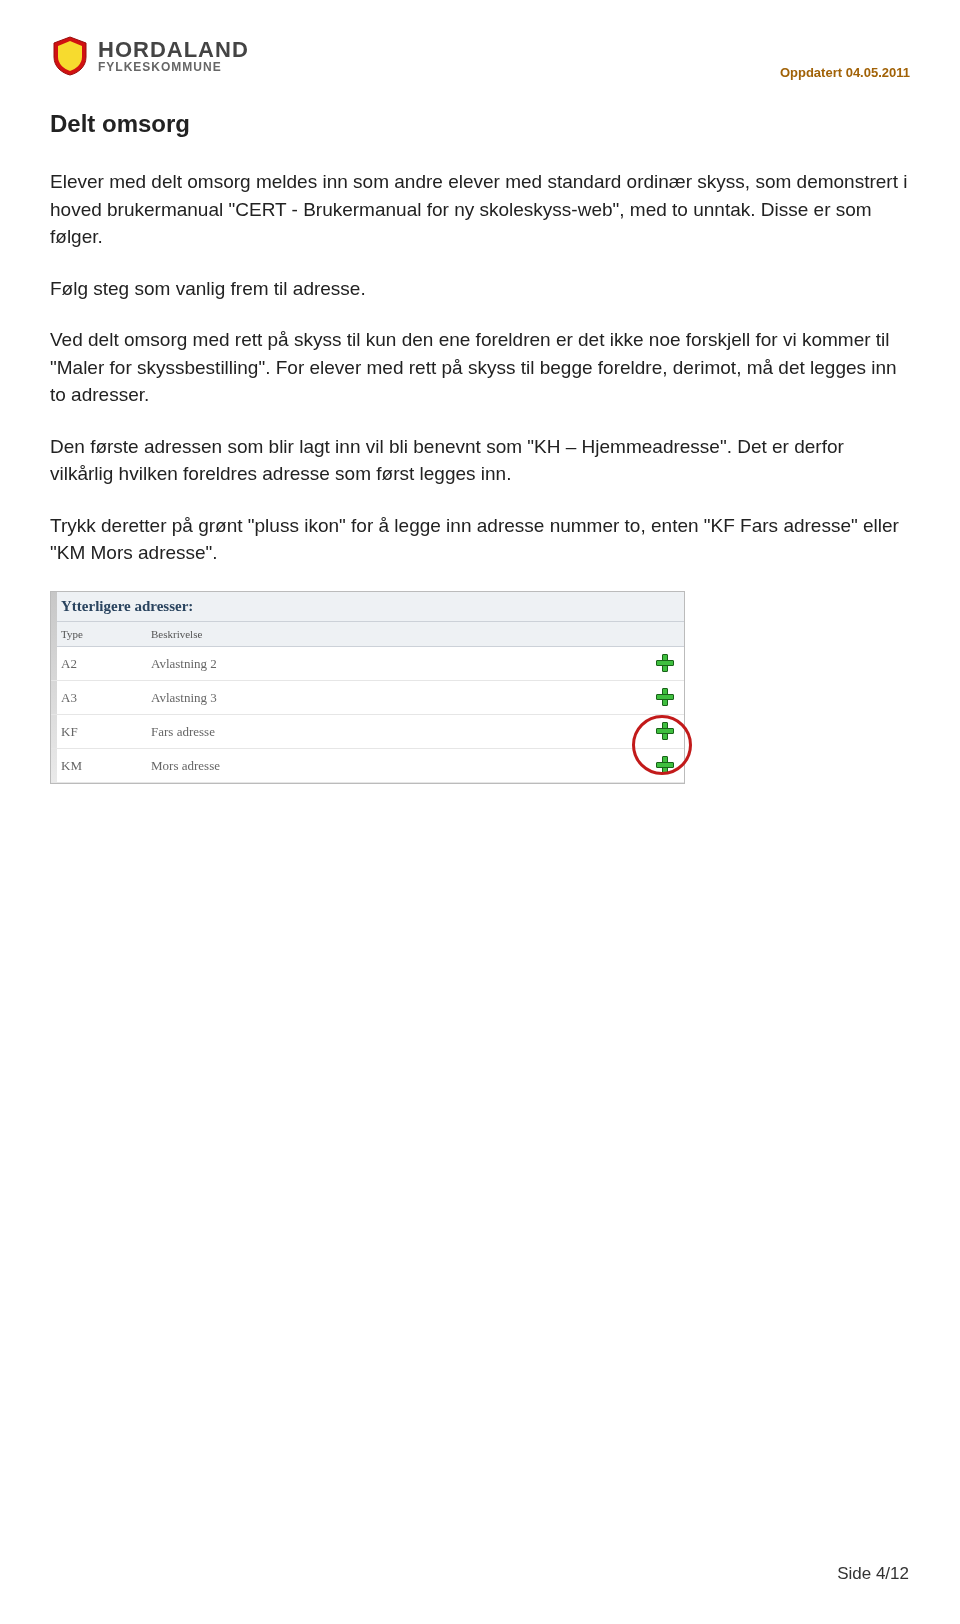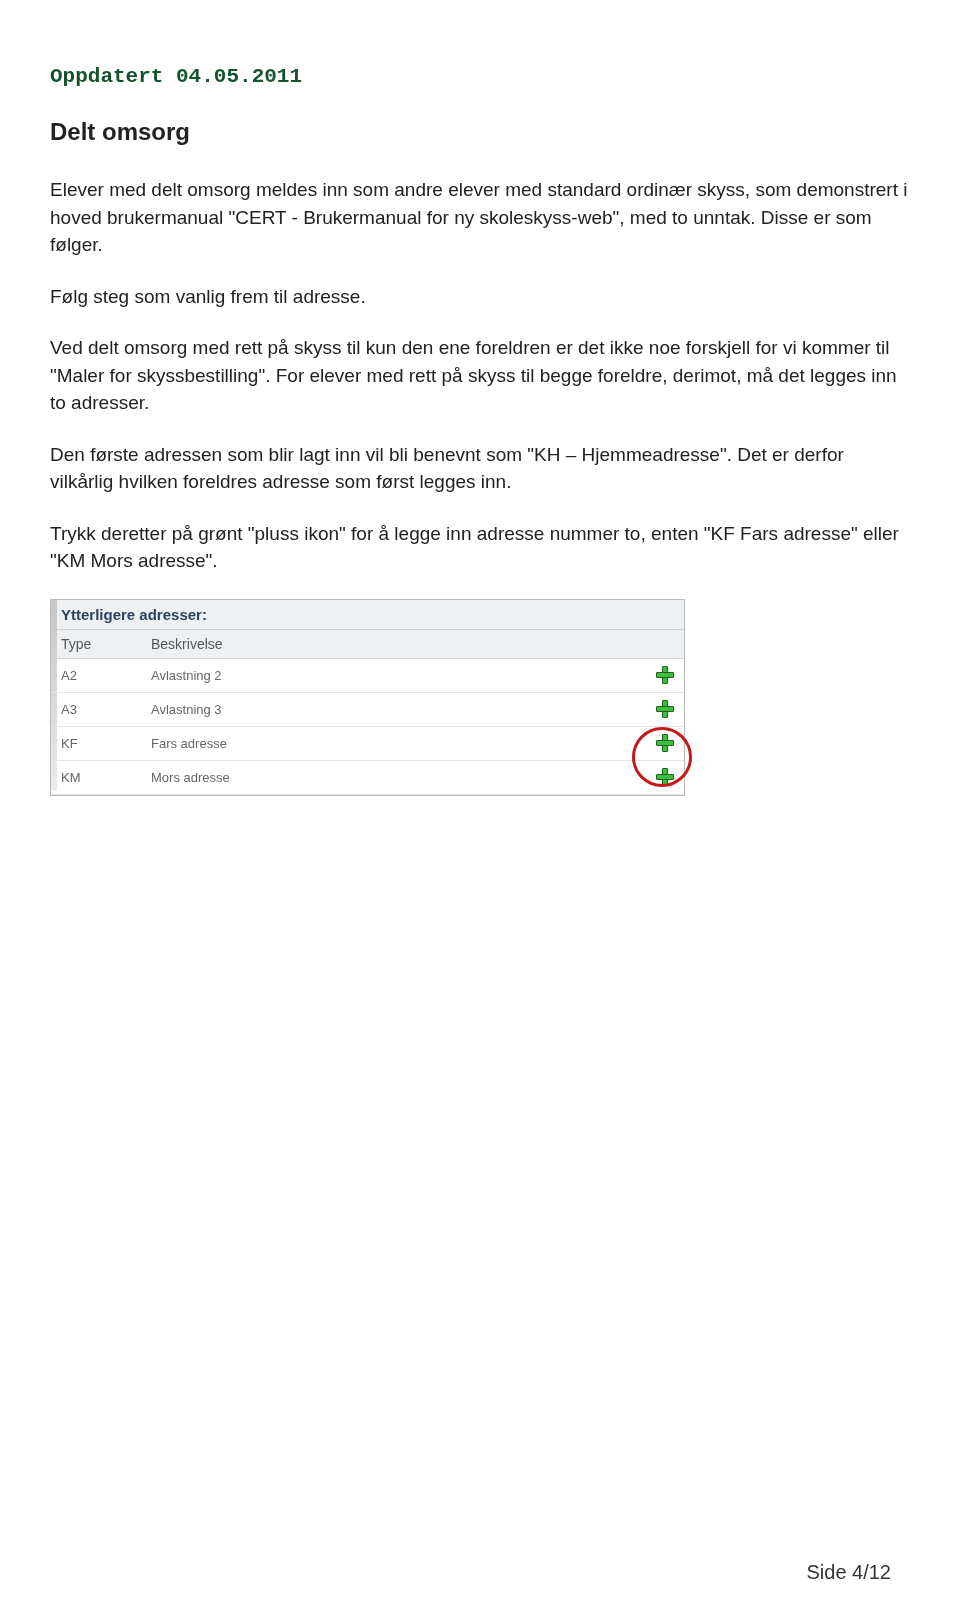--- a/index.html
+++ b/index.html
@@ -38,23 +38,23 @@
     letter-spacing: 1px;
     color: #444;
   }
   .logo-text .small {
     font-size: 12px;
     font-weight: bold;
     letter-spacing: 1px;
     color: #666;
   }
   .updated {
-    color: #14532d;
-    font-family: Liberation Mono, monospace;
-    font-size: 21px;
+    color: #a16207;
+    font-family: Liberation Sans, sans-serif;
+    font-size: 13px;
     font-weight: bold;
     margin-top: 30px;
   }
   h1.section {
     font-family: Arial, sans-serif;
     font-size: 24px;
     font-weight: bold;
     margin: 15px 0 30px 0;
     color: #222;
   }
@@ -63,36 +63,36 @@
     font-size: 19px;
     line-height: 1.45;
     margin: 16px 0 24px 0;
     color: #222;
   }
   
   .embed {
     width: 635px;
     margin: 4px 0 40px 0;
     border: 1px solid #bbb;
-    font-family: Liberation Sans, sans-serif;
+    font-family: Liberation Serif, serif;
     position: relative;
     background: #fff;
   }
   .embed .title-row {
     background: #eef1f4;
     padding: 6px 10px;
     border-bottom: 1px solid #ccd1d8;
     font-size: 15px;
     font-weight: bold;
     color: #2a445f;
   }
   .embed .head-row {
     background: #eef1f4;
     display: flex;
-    font-size: 14px;
+    font-size: 11px;
     color: #555;
     border-bottom: 1px solid #ccd1d8;
   }
   .embed .head-row .col-type { width: 90px; padding: 6px 10px; }
   .embed .head-row .col-desc { flex: 1; padding: 6px 10px; }
   .embed .row {
     display: flex;
     align-items: center;
     font-size: 13px;
     color: #666;
@@ -123,39 +123,49 @@
     width: 60px; height: 60px;
     border: 3px solid #c21a1a;
     border-radius: 50%;
     right: -8px;
     bottom: 8px;
     pointer-events: none;
   }
   .footer {
     position: absolute;
     bottom: 40px;
-    right: 69px;
-    font-family: Arial, sans-serif;
-    font-size: 20px;
+    right: 51px;
+    font-family: Arial, sans-serif;
+    font-size: 17px;
     color: #333;
   }
   .left-strip {
     position: absolute;
     left: 0; top: 0;
     width: 6px;
     height: 190px;
     background: linear-gradient(#c7c7c7, #eaeaea);
   }
 </style>
 </head>
 <body>
 
 <div class="page">
 
   <div class="header">
+    <div class="logo-block">
+      <svg width="40" height="42" viewBox="0 0 40 42">
+        <path d="M20 2 L36 8 L36 22 C36 32 28 38 20 40 C12 38 4 32 4 22 L4 8 Z" fill="#d11111" stroke="#9a0d0d" stroke-width="1"></path>
+        <path d="M20 6 L32 11 L32 22 C32 29 26 34 20 36 C14 34 8 29 8 22 L8 11 Z" fill="#f7db2e"></path>
+      </svg>
+      <div class="logo-text">
+        <div class="big">HORDALAND</div>
+        <div class="small">FYLKESKOMMUNE</div>
+      </div>
+    </div>
     <div class="updated">Oppdatert 04.05.2011</div>
   </div>
 
   <h1 class="section">Delt omsorg</h1>
 
   <p class="body">Elever med delt omsorg meldes inn som andre elever med standard ordinær skyss, som demonstrert i hoved brukermanual "CERT - Brukermanual for ny skoleskyss-web", med to unntak. Disse er som følger.</p>
   <p class="body">Følg steg som vanlig frem til adresse.</p>
   <p class="body">Ved delt omsorg med rett på skyss til kun den ene foreldren er det ikke noe forskjell for vi kommer til "Maler for skyssbestilling". For elever med rett på skyss til begge foreldre, derimot, må det legges inn to adresser.</p>
   <p class="body">Den første adressen som blir lagt inn vil bli benevnt som "KH – Hjemmeadresse". Det er derfor vilkårlig hvilken foreldres adresse som først legges inn.</p>
   <p class="body">Trykk deretter på grønt "pluss ikon" for å legge inn adresse nummer to, enten "KF Fars adresse" eller "KM Mors adresse".</p>

